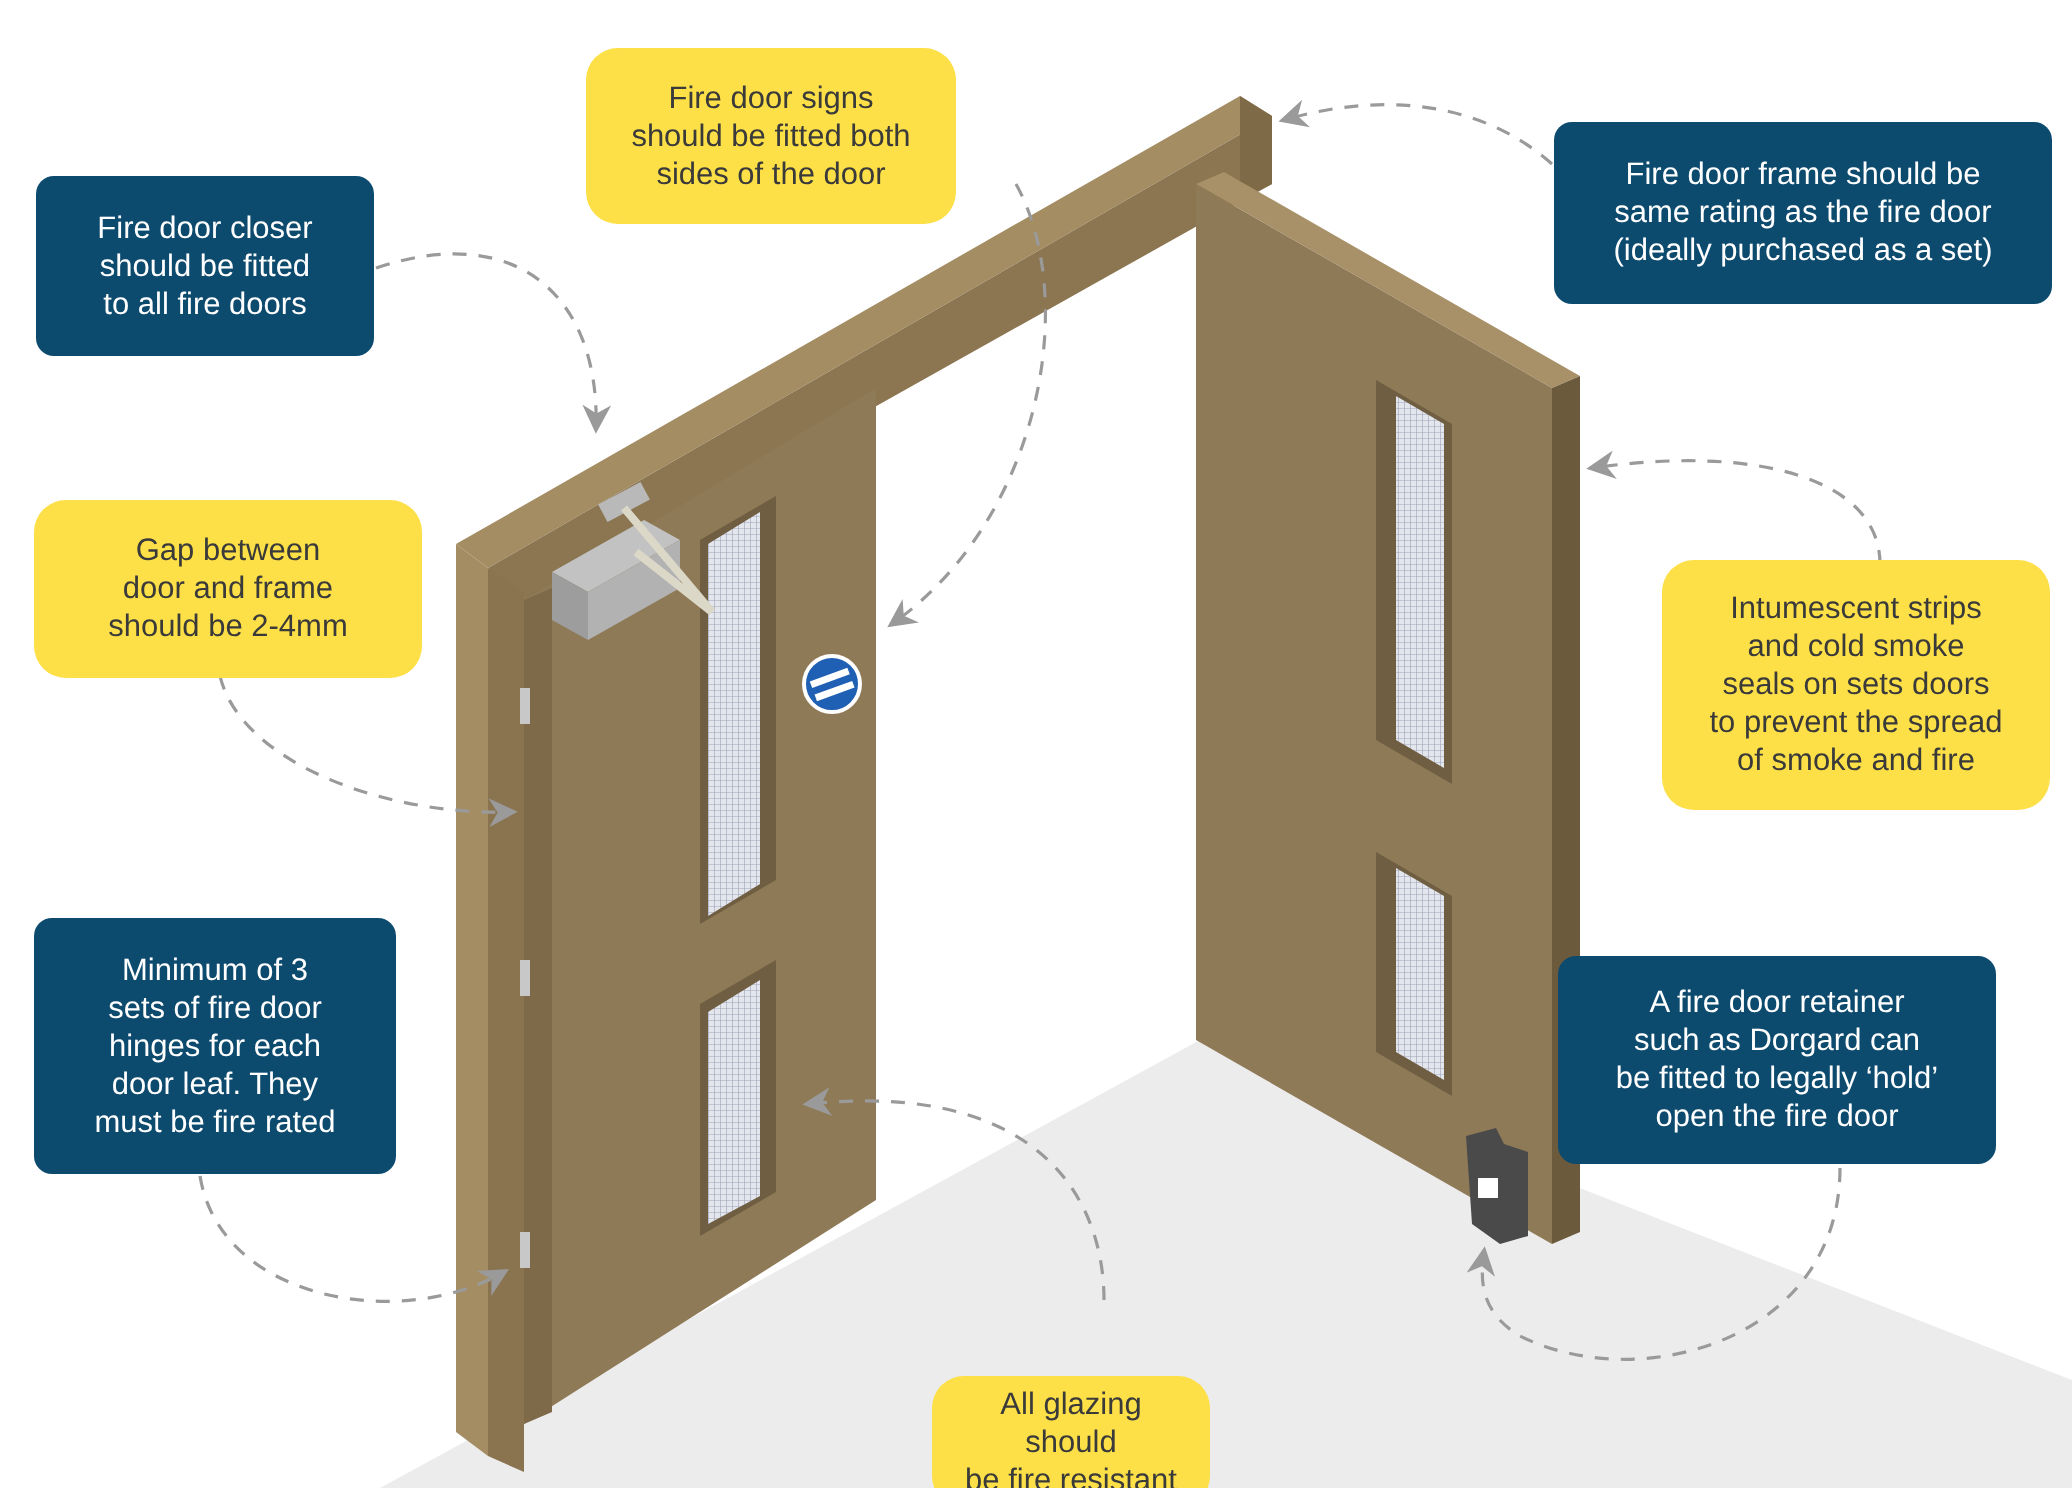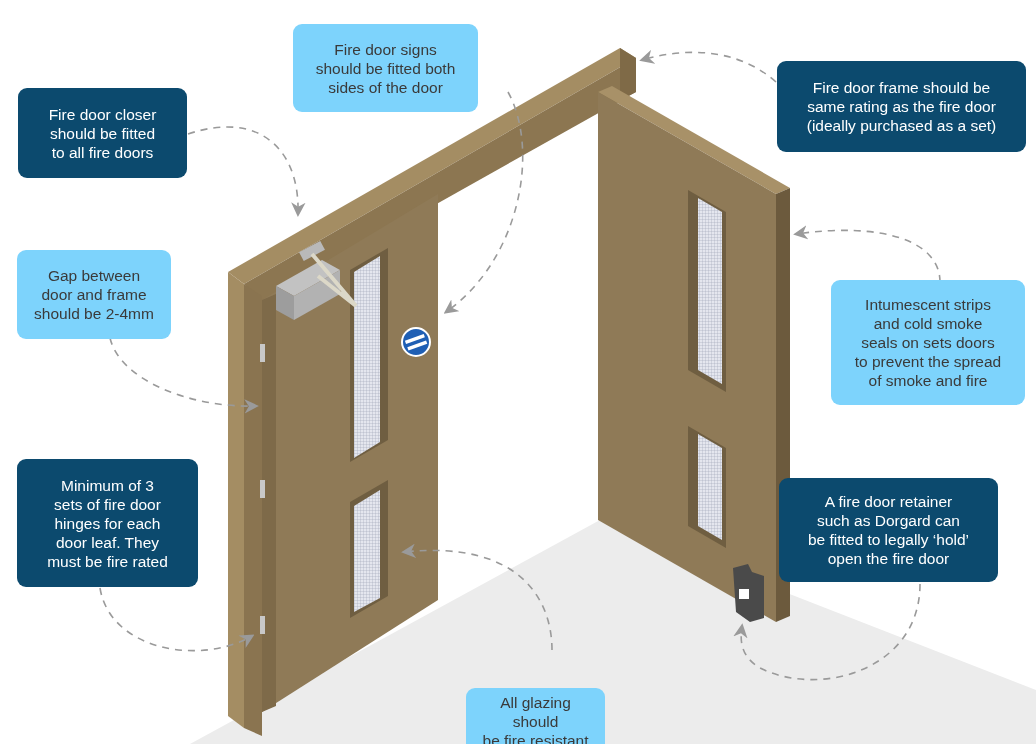--- a/index.html
+++ b/index.html
@@ -5,21 +5,21 @@
   html, body { margin: 0; padding: 0; background: #ffffff; }
   body { width: 1036px; height: 744px; position: relative; overflow: hidden; font-family: "Liberation Sans", sans-serif; }
   #scene { position: absolute; left: 0; top: 0; width: 1036px; height: 744px; }
   .callout {
     position: absolute; box-sizing: border-box; border-radius: 9px;
     display: flex; align-items: center; justify-content: center; text-align: center;
     font-family: "Liberation Sans", sans-serif; font-size: 15.5px; line-height: 19px;
     white-space: pre-line; padding: 6px 10px;
   }
   .callout.blue { background: #0c4a6e; color: #ffffff; }
-  .callout.grey { background: #7dd3fc; color: #3a3a3a; }
+  .callout.grey { background: #fde047; color: #3a3a3a; border-radius: 16px; }
 </style>
 </head>
 <body>
 
 <svg id="scene" viewBox="0 0 1036 744" xmlns="http://www.w3.org/2000/svg">
   <defs>
     <pattern id="mesh" width="3" height="3" patternUnits="userSpaceOnUse">
       <rect width="3" height="3" fill="#e4e6ee"></rect>
       <path d="M0 0H3M0 0V3" stroke="#9ea3b5" stroke-width="0.6"></path>
     </pattern>
@@ -98,21 +98,21 @@
 
 <div class="callout blue" style="left:18px;top:88px;width:169px;height:90px;">Fire door closer
 should be fitted
 to all fire doors</div>
 <div class="callout grey" style="left:293px;top:24px;width:185px;height:88px;">Fire door signs
 should be fitted both
 sides of the door</div>
 <div class="callout blue" style="left:777px;top:61px;width:249px;height:91px;">Fire door frame should be
 same rating as the fire door
 (ideally purchased as a set)</div>
-<div class="callout grey" style="left:17px;top:250px;width:154px;height:89px;">Gap between
+<div class="callout grey" style="left:17px;top:250px;width:194px;height:89px;">Gap between
 door and frame
 should be 2-4mm</div>
 <div class="callout grey" style="left:831px;top:280px;width:194px;height:125px;">Intumescent strips
 and cold smoke
 seals on sets doors
 to prevent the spread
 of smoke and fire</div>
 <div class="callout blue" style="left:17px;top:459px;width:181px;height:128px;">Minimum of 3
 sets of fire door
 hinges for each

